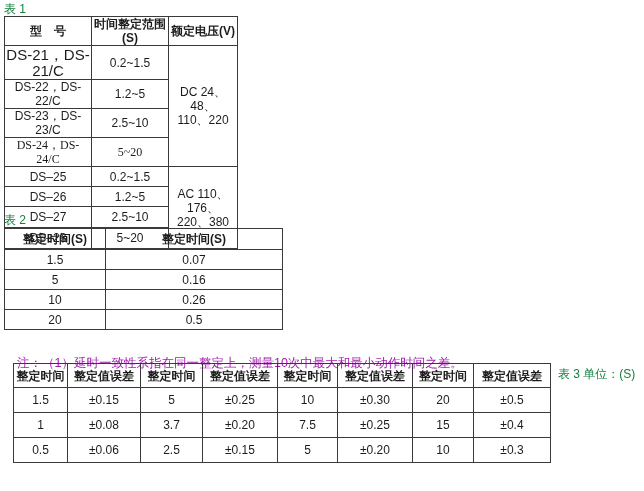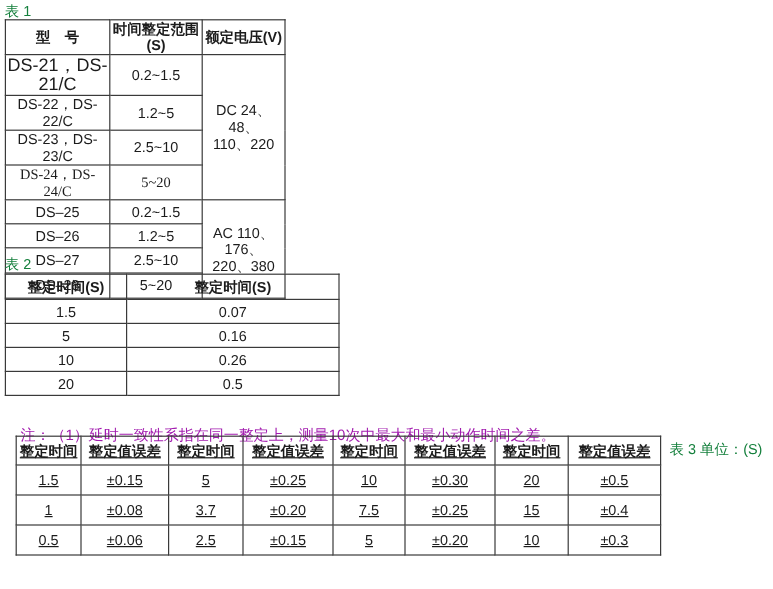--- a/index.html
+++ b/index.html
@@ -50,21 +50,21 @@
     position: absolute;
     left: 17px; top: 329px;
     font-size: 12.5px;
     line-height: 16px;
     color: #a21caf;
     white-space: nowrap;
     margin-top: 26px;
   }
   
   #table3 { left: 13px; top: 363px; width: 537px; }
-  #table3 tr { height: 25px; text-decoration: underline; }
+  #table3 tr { height: 25px; }
   #table3 tr.h-hdr { height: 24px; }
   #table3-unit { left: 558px; top: 366px; }
 </style>
 </head>
 <body>
 
 <div class="tbl-label" style="left:4px; top:1px;">表 1</div>
 
 <table class="doc-tbl" id="table1">
   <colgroup>

